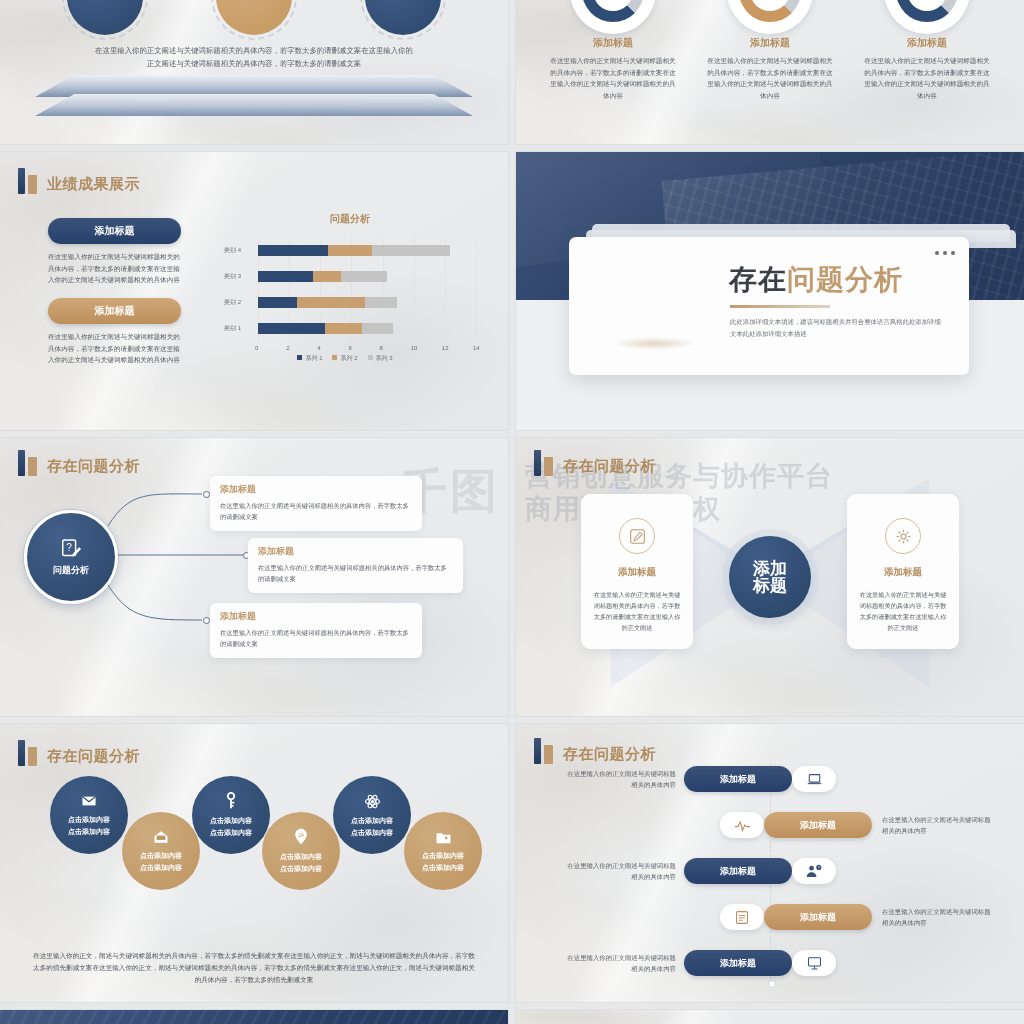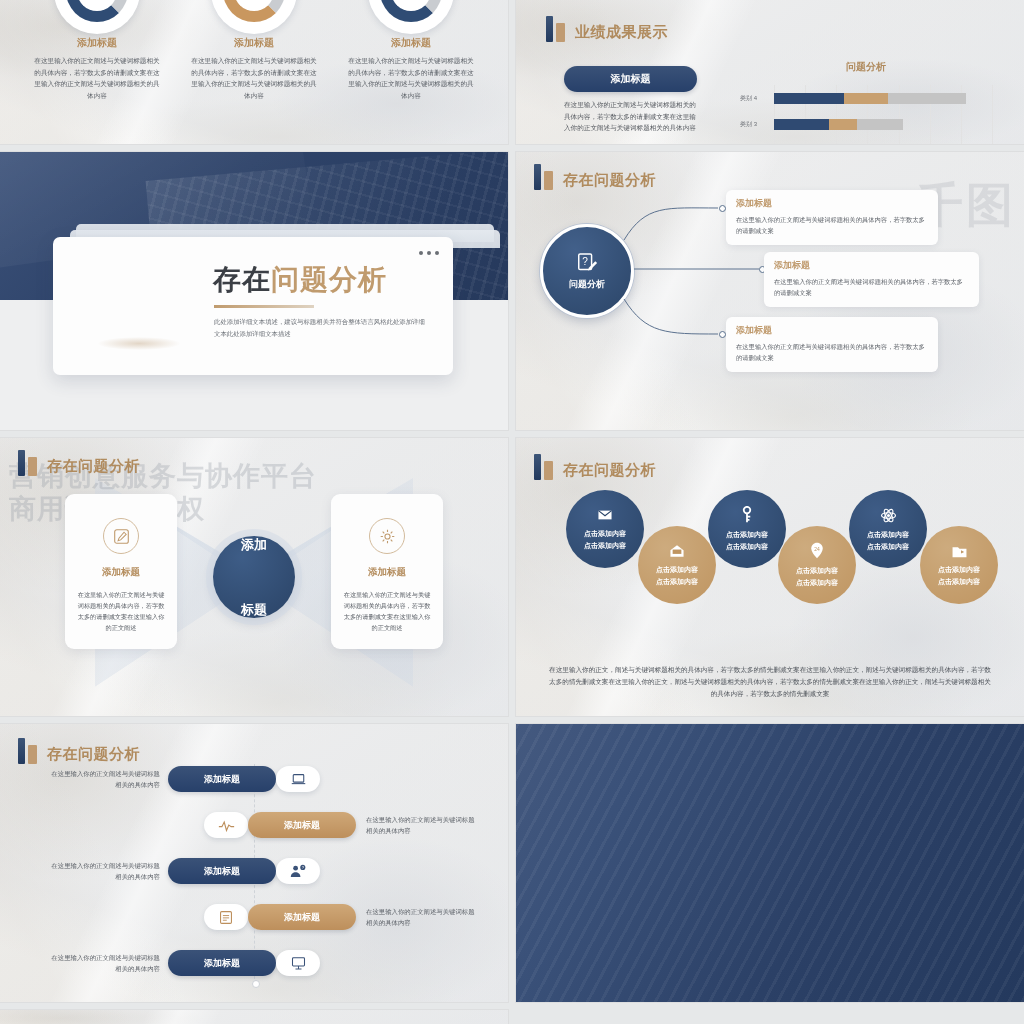--- a/index.html
+++ b/index.html
@@ -176,22 +176,22 @@
   .s6 .ic{
     width:34px;height:34px;border-radius:50%;border:1px solid #d3bb9c;margin:24px auto 0;
     display:flex;align-items:center;justify-content:center;color:#c09b6e;
   }
   .s6 .ch{font-size:9.5px;font-weight:bold;color:#b58e5f;margin-top:12px;}
   .s6 .cb{font-size:6.2px;line-height:11px;color:#5a5f66;margin:10px 11px 0;}
   .s6 .hub{
     position:absolute;left:50%;margin-left:-41px;top:98px;width:82px;height:82px;border-radius:50%;
     background:radial-gradient(circle at 36% 26%,#3e5d87,#2a4366);
     box-shadow:0 0 0 7px rgba(210,218,230,.5),0 5px 12px rgba(45,65,100,.2);
-    color:#fff;display:flex;flex-direction:column;align-items:center;justify-content:space-between;
-    font-size:13px;font-weight:bold;line-height:17px;
+    color:#fff;display:flex;flex-direction:column;align-items:center;justify-content:center;
+    font-size:17px;font-weight:bold;line-height:17px;
   }
   .wm{
     position:absolute;left:3px;right:0;top:22px;text-align:left;pointer-events:none;
     color:rgba(150,156,165,.32);font-weight:bold;
   }
   .wm .l1{font-size:27px;margin-left:6px;line-height:33px;letter-spacing:1px;}
   .wm .l2{font-size:27px;margin-left:6px;line-height:33px;letter-spacing:1px;}
   .wm5{position:absolute;right:8px;top:22px;color:rgba(150,156,165,.22);font-size:47px;
     font-weight:bold;letter-spacing:3px;pointer-events:none;}
 
@@ -232,20 +232,37 @@
     background:linear-gradient(120deg,#44597f 0%,#3a5179 22%,#2b4066 60%,#24395d 100%);}
   .s9 .photo:after{content:"";position:absolute;inset:0;
     background:repeating-linear-gradient(118deg,rgba(255,255,255,.05) 0 3px,rgba(255,255,255,0) 3px 12px);}
   .s10{background:#fbfbfa;}
 </style>
 </head>
 <body>
 
 <div class="grid">
 
+  <div class="slide s1">
+    <div class="bgwash"></div>
+    <div class="circ c-navy" style="left:62px;">
+        <i></i>
+      </div>
+    <div class="circ c-tan" style="left:211px;">
+        <i></i>
+      </div>
+    <div class="circ c-navy" style="left:360px;">
+        <i></i>
+      </div>
+    <div class="ptxt">在这里输入你的正文阐述与关键词标题相关的具体内容，若字数太多的请删减文案在这里输入你的正文阐述与关键词标题相关的具体内容，若字数太多的请删减文案</div>
+    <div class="deck">
+      <div class="lay"></div>
+      <div class="lay l2"></div>
+    </div>
+  </div>
 
   <div class="slide s2">
     <div class="bgwash"></div>
     <div class="col" style="left:22px;">
       <div class="ring">
           <b></b>
         </div>
       <div class="ch">添加标题</div>
       <div class="cb">在这里输入你的正文阐述与关键词标题相关的具体内容，若字数太多的请删减文案在这里输入你的正文阐述与关键词标题相关的具体内容</div>
     </div>
@@ -260,21 +277,21 @@
       <div class="ring">
           <b></b>
         </div>
       <div class="ch">添加标题</div>
       <div class="cb">在这里输入你的正文阐述与关键词标题相关的具体内容，若字数太多的请删减文案在这里输入你的正文阐述与关键词标题相关的具体内容</div>
     </div>
   </div>
 
   <div class="slide s3">
     <div class="bgwash"></div>
-    <div class="hdr" style="left:30px;top:16px;justify-content:space-between;">
+    <div class="hdr" style="left:18px;top:16px;justify-content:space-between;">
       <span class="b1"></span>
       <span class="b2"></span>
       <span class="ht">业绩成果展示</span>
     </div>
 
     <div style="position:absolute;left:48px;top:66px;width:133px;">
       <div class="pill navy">添加标题</div>
       <div class="para">在这里输入你的正文阐述与关键词标题相关的具体内容，若字数太多的请删减文案在这里输入你的正文阐述与关键词标题相关的具体内容</div>
     </div>
     <div style="position:absolute;left:48px;top:146px;width:133px;">

